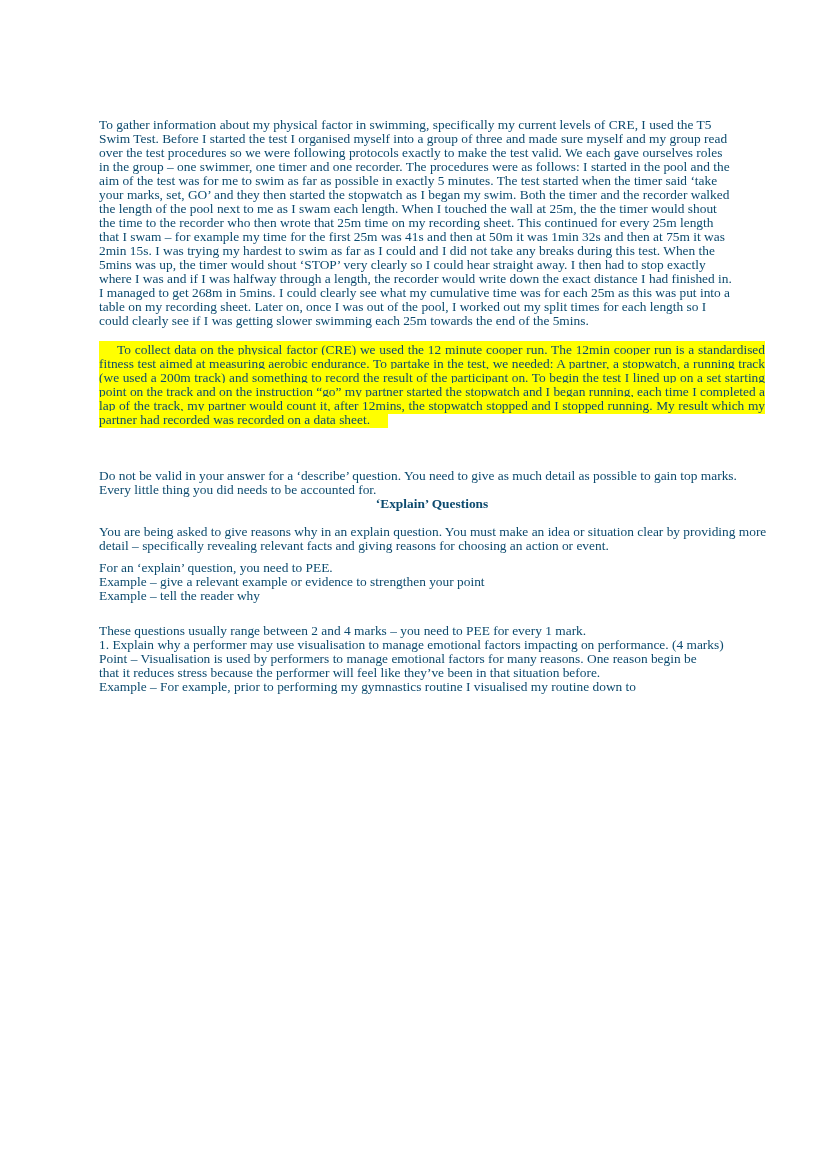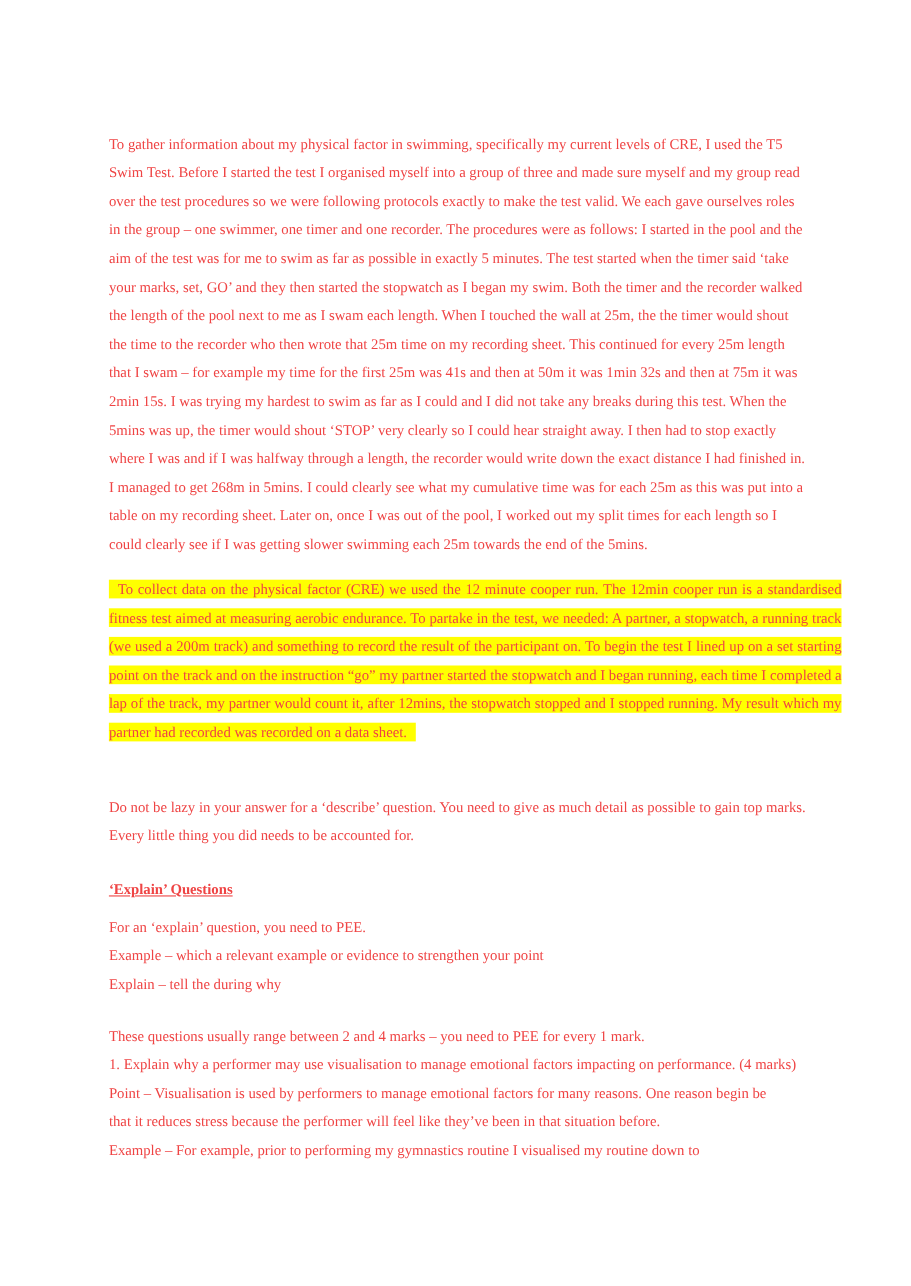--- a/index.html
+++ b/index.html
@@ -8,56 +8,55 @@
     background: #ffffff;
   }
   .page {
     position: relative;
     width: 828px;
     height: 1169px;
     background: #ffffff;
     overflow: hidden;
     font-family: "Liberation Serif", "DejaVu Serif", serif;
     font-size: 13.4px;
-    line-height: 26px;
-    color: #ef4444;
+    line-height: 14px;
+    color: #0c4a6e;
   }
   .content {
     position: absolute;
     left: 99px;
     top: 118px;
     width: 666px;
   }
   p { margin: 0; }
   .para-swim {
     width: 634px;
     margin-bottom: 15px;
   }
   .para-cooper {
     width: 666px;
     text-align: justify;
   }
   .hl {
     background: #ffff00;
-    padding: 1px 8px;
+    padding: 1px 18px;
   }
   .top-tip {
     margin-top: 42px;
   }
   .top-tip-head {
     display: block;
   }
   .star {
     font-size: 14px;
     margin-right: 4px;
   }
   .explain-heading {
-    margin-top: 23px;
     font-weight: bold;
-    text-decoration: underline;
+    text-align: center;
   }
   .explain-intro {
     margin-top: 14px;
     width: 680px;
   }
   .pee-block {
     margin-top: 8px;
   }
   .marks-note {
     margin-top: 21px;
@@ -77,30 +76,31 @@
 <body>
 
 <div class="page">
   <div class="content">
 
     <p class="para-swim">To gather information about my physical factor in swimming, specifically my current levels of CRE, I used the T5 Swim Test. Before I started the test I organised myself into a group of three and made sure myself and my group read over the test procedures so we were following protocols exactly to make the test valid. We each gave ourselves roles in the group – one swimmer, one timer and one recorder. The procedures were as follows: I started in the pool and the aim of the test was for me to swim as far as possible in exactly 5 minutes. The test started when the timer said ‘take your marks, set, GO’ and they then started the stopwatch as I began my swim. Both the timer and the recorder walked the length of the pool next to me as I swam each length. When I touched the wall at 25m, the the timer would shout the time to the recorder who then wrote that 25m time on my recording sheet. This continued for every 25m length that I swam – for example my time for the first 25m was 41s and then at 50m it was 1min 32s and then at 75m it was 2min 15s. I was trying my hardest to swim as far as I could and I did not take any breaks during this test. When the 5mins was up, the timer would shout ‘STOP’ very clearly so I could hear straight away. I then had to stop exactly where I was and if I was halfway through a length, the recorder would write down the exact distance I had finished in. I managed to get 268m in 5mins. I could clearly see what my cumulative time was for each 25m as this was put into a table on my recording sheet. Later on, once I was out of the pool, I worked out my split times for each length so I could clearly see if I was getting slower swimming each 25m towards the end of the 5mins.</p>
 
     <p class="para-cooper"><span class="hl">To collect data on the physical factor (CRE) we used the 12 minute cooper run. The 12min cooper run is a standardised fitness test aimed at measuring aerobic endurance. To partake in the test, we needed: A partner, a stopwatch, a running track (we used a 200m track) and something to record the result of the participant on. To begin the test I lined up on a set starting point on the track and on the instruction “go” my partner started the stopwatch and I began running, each time I completed a lap of the track, my partner would count it, after 12mins, the stopwatch stopped and I stopped running. My result which my partner had recorded was recorded on a data sheet.</span></p>
 
     <div class="top-tip">
-      <p class="top-tip-body">Do not be lazy in your answer for a ‘describe’ question. You need to give as much detail as possible to gain top marks. Every little thing you did needs to be accounted for.</p>
+      <p class="top-tip-body">Do not be valid in your answer for a ‘describe’ question. You need to give as much detail as possible to gain top marks. Every little thing you did needs to be accounted for.</p>
     </div>
 
     <p class="explain-heading">‘Explain’ Questions</p>
 
+    <p class="explain-intro">You are being asked to give reasons why in an explain question. You must make an idea or situation clear by providing more detail – specifically revealing relevant facts and giving reasons for choosing an action or event.</p>
 
     <div class="pee-block">
       <p>For an ‘explain’ question, you need to PEE.</p>
-      <p>Example – which a relevant example or evidence to strengthen your point</p>
-      <p>Explain – tell the during why</p>
+      <p>Example – give a relevant example or evidence to strengthen your point</p>
+      <p>Example – tell the reader why</p>
     </div>
 
     <p class="marks-note">These questions usually range between 2 and 4 marks – you need to PEE for every 1 mark.</p>
 
 
     <div class="example-body">
       <p>1. Explain why a performer may use visualisation to manage emotional factors impacting on performance. (4 marks)</p>
       <p class="narrow">Point – Visualisation is used by performers to manage emotional factors for many reasons. One reason begin be that it reduces stress because the performer will feel like they’ve been in that situation before.</p>
       <p>Example – For example, prior to performing my gymnastics routine I visualised my routine down to</p>
     </div>

